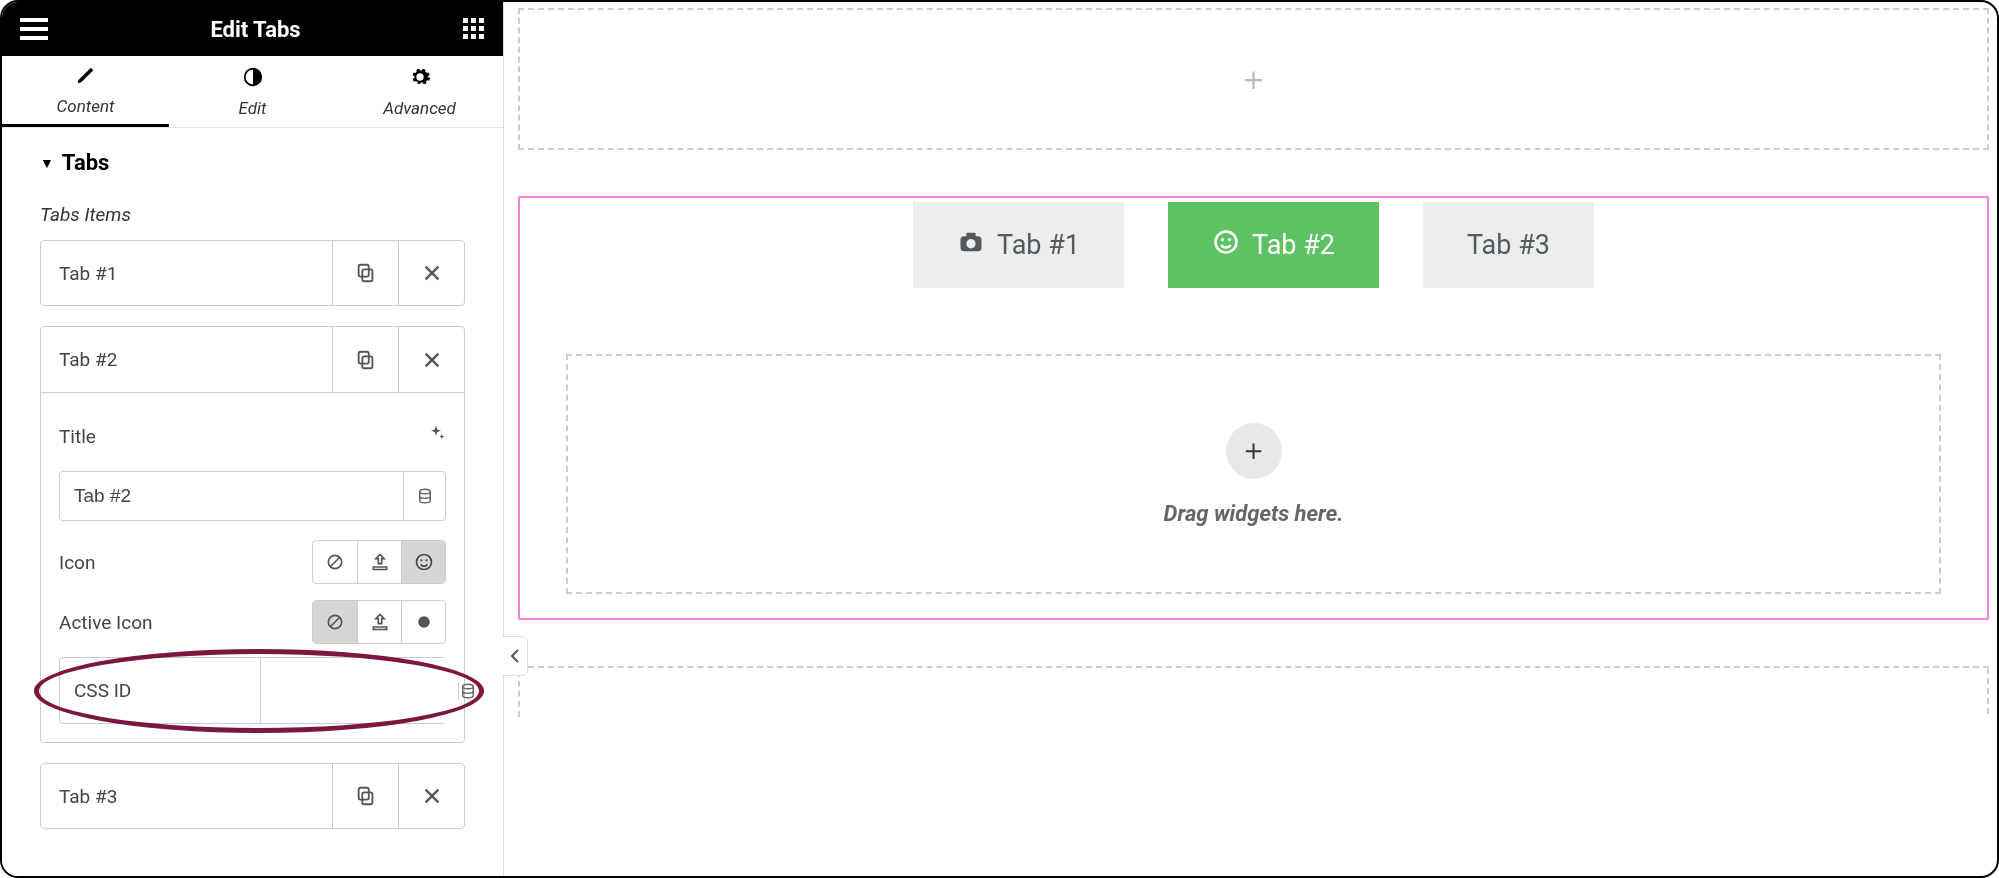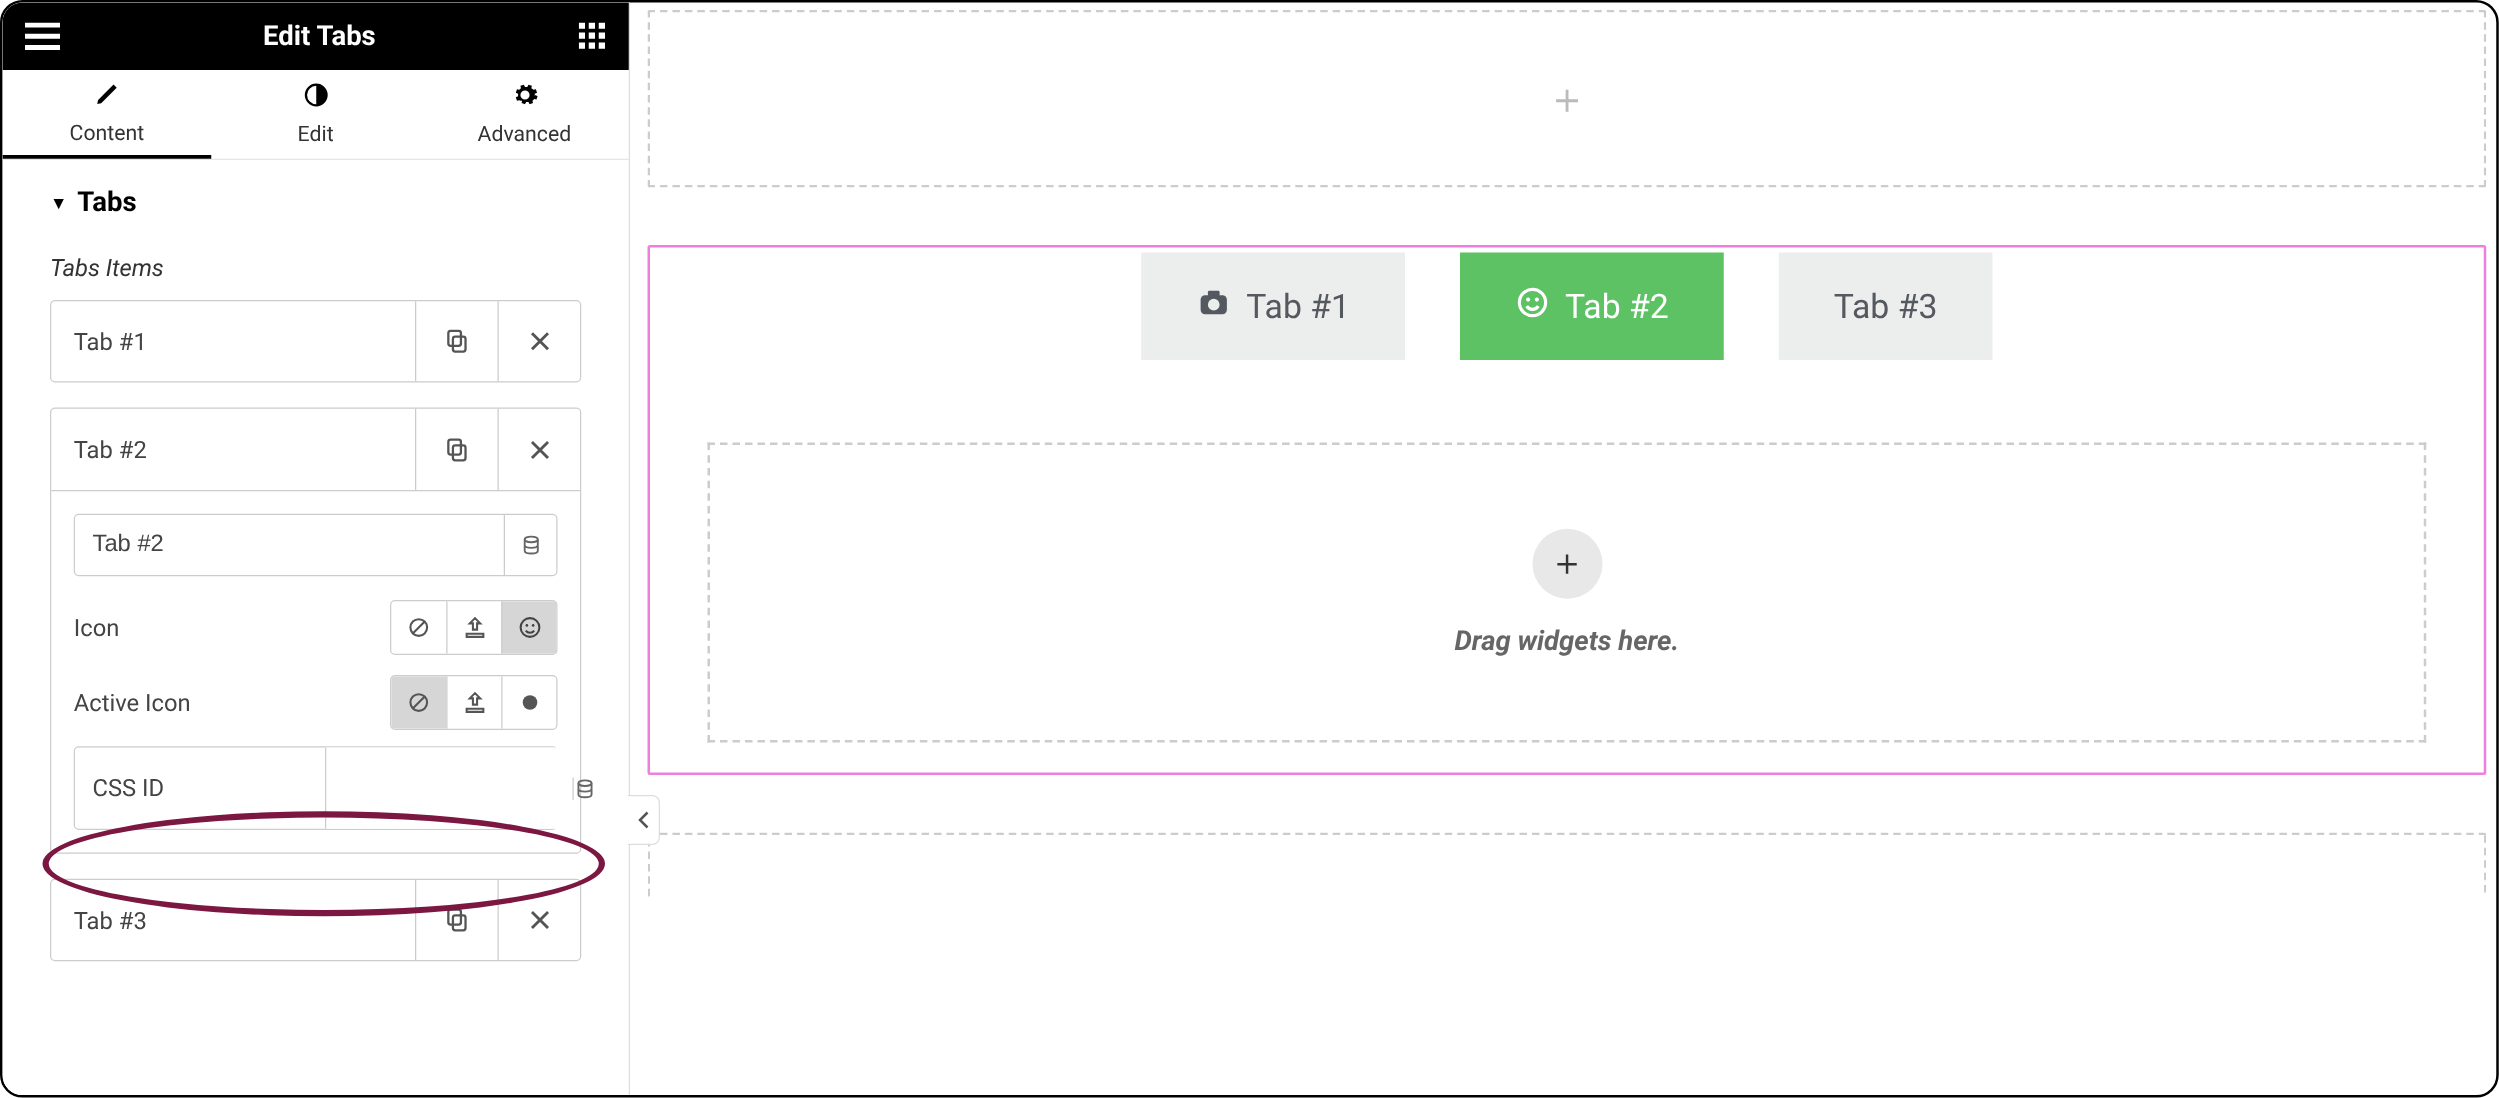--- a/index.html
+++ b/index.html
@@ -5,21 +5,21 @@
 * { box-sizing: border-box; margin: 0; padding: 0; }
 body { font-family: -apple-system, BlinkMacSystemFont, "Segoe UI", Roboto, Arial, sans-serif; background: #fff; border: 2px solid #000; border-radius: 18px; overflow: hidden; width: 1999px; height: 878px; position: relative; }
 
 
 .sidebar { width: 502px; height: 100%; float: left; border-right: 1px solid #ddd; background: #fff; display: flex; flex-direction: column; }
 .sidebar-header { background: #000; color: #fff; height: 54px; display: flex; align-items: center; justify-content: space-between; padding: 0 18px; }
 .sidebar-header .menu-btn, .sidebar-header .grid-btn { color: #fff; cursor: pointer; }
 .sidebar-header .title { font-weight: 700; font-size: 22px; }
 .menu-btn svg, .grid-btn svg { display: block; }
 
-.panel-tabs { display: flex; height: 72px; border-bottom: 1px solid #e5e5e5; }
+.panel-tabs { display: flex; height: 72px; border-bottom: 1px solid #e5e5e5; font-style: italic; }
 .panel-tab { flex: 1; display: flex; flex-direction: column; align-items: center; justify-content: center; gap: 6px; cursor: pointer; font-size: 17px; color: #333; }
 .panel-tab.active { border-bottom: 3px solid #000; }
 .panel-tab svg { width: 22px; height: 22px; }
 
 .panel-body { padding: 22px 38px 0 38px; overflow-y: auto; }
 .section-header { display: flex; align-items: center; gap: 8px; font-weight: 700; font-size: 22px; margin-bottom: 28px; cursor: pointer; }
 .section-header .caret { font-size: 14px; }
 
 .field-label { font-size: 19px; color: #333; margin-bottom: 14px; font-style: italic; }
 
@@ -157,20 +157,26 @@
               <rect x="4" y="3" width="11" height="13" rx="2" fill="none" stroke="#555" stroke-width="2"></rect>
             </svg>
           </div>
         <div class="item-action">
             <svg viewBox="0 0 24 24">
               <path d="M5 5l14 14M19 5L5 19" stroke="#555" stroke-width="2.5"></path>
             </svg>
           </div>
       </div>
       <div class="expanded-body">
+        <div class="control-row">
+          <span class="control-label">Title</span>
+          <span class="sparkle"><svg width="20" height="20" viewBox="0 0 24 24">
+                <path d="M12 2l1.5 4.5L18 8l-4.5 1.5L12 14l-1.5-4.5L6 8l4.5-1.5L12 2zm7 10l.8 2.2L22 15l-2.2.8L19 18l-.8-2.2L16 15l2.2-.8L19 12z" fill="#555"></path>
+              </svg></span>
+        </div>
         <div class="input-wrap">
           <input type="text" value="Tab #2" style="">
           <div class="db-icon">
               <svg viewBox="0 0 24 24">
                 <ellipse cx="12" cy="6" rx="7" ry="3" fill="none" stroke="#666" stroke-width="2"></ellipse>
                 <path d="M5 6v6c0 1.7 3.1 3 7 3s7-1.3 7-3V6M5 12v6c0 1.7 3.1 3 7 3s7-1.3 7-3v-6" fill="none" stroke="#666" stroke-width="2"></path>
               </svg>
             </div>
         </div>
 

